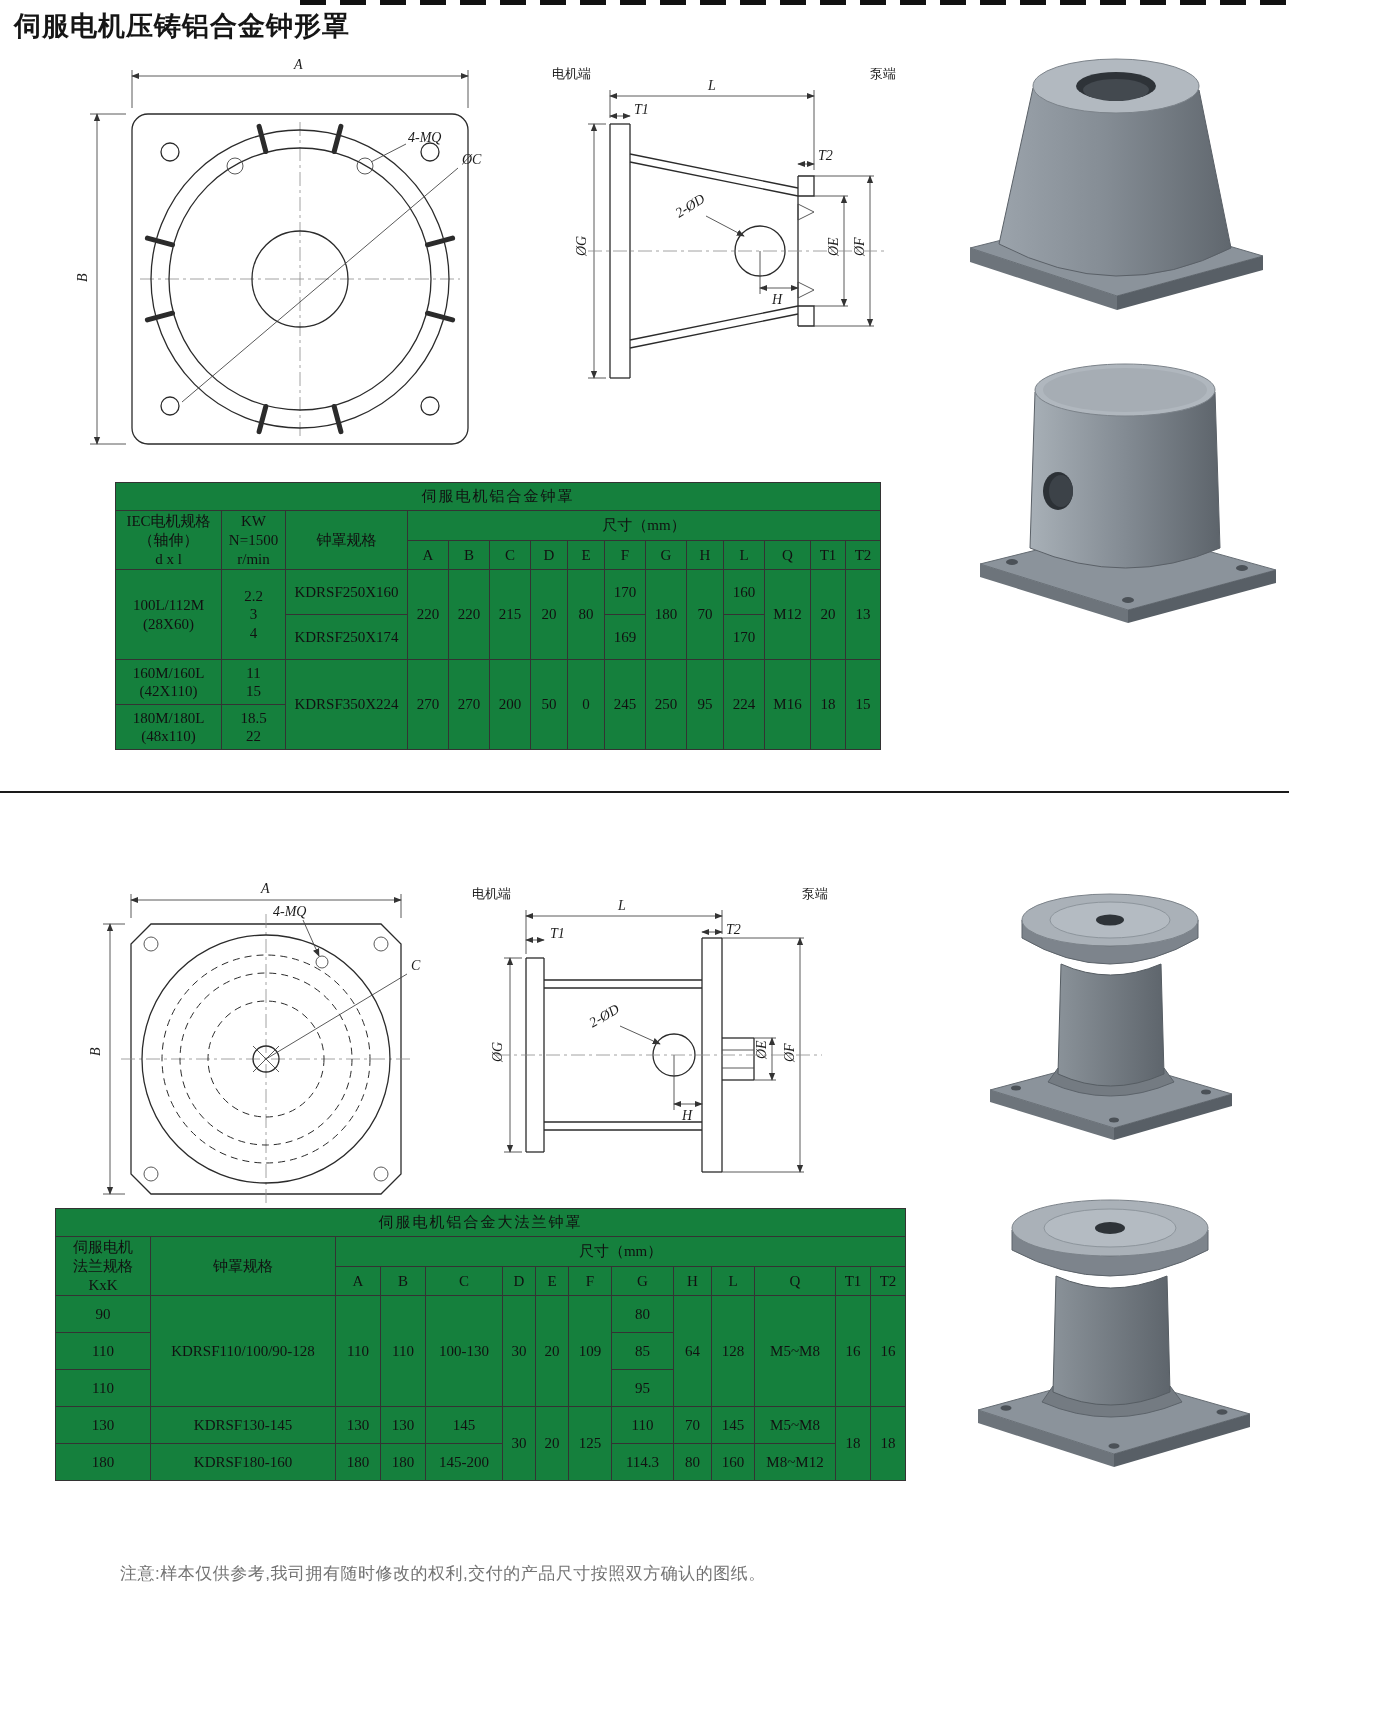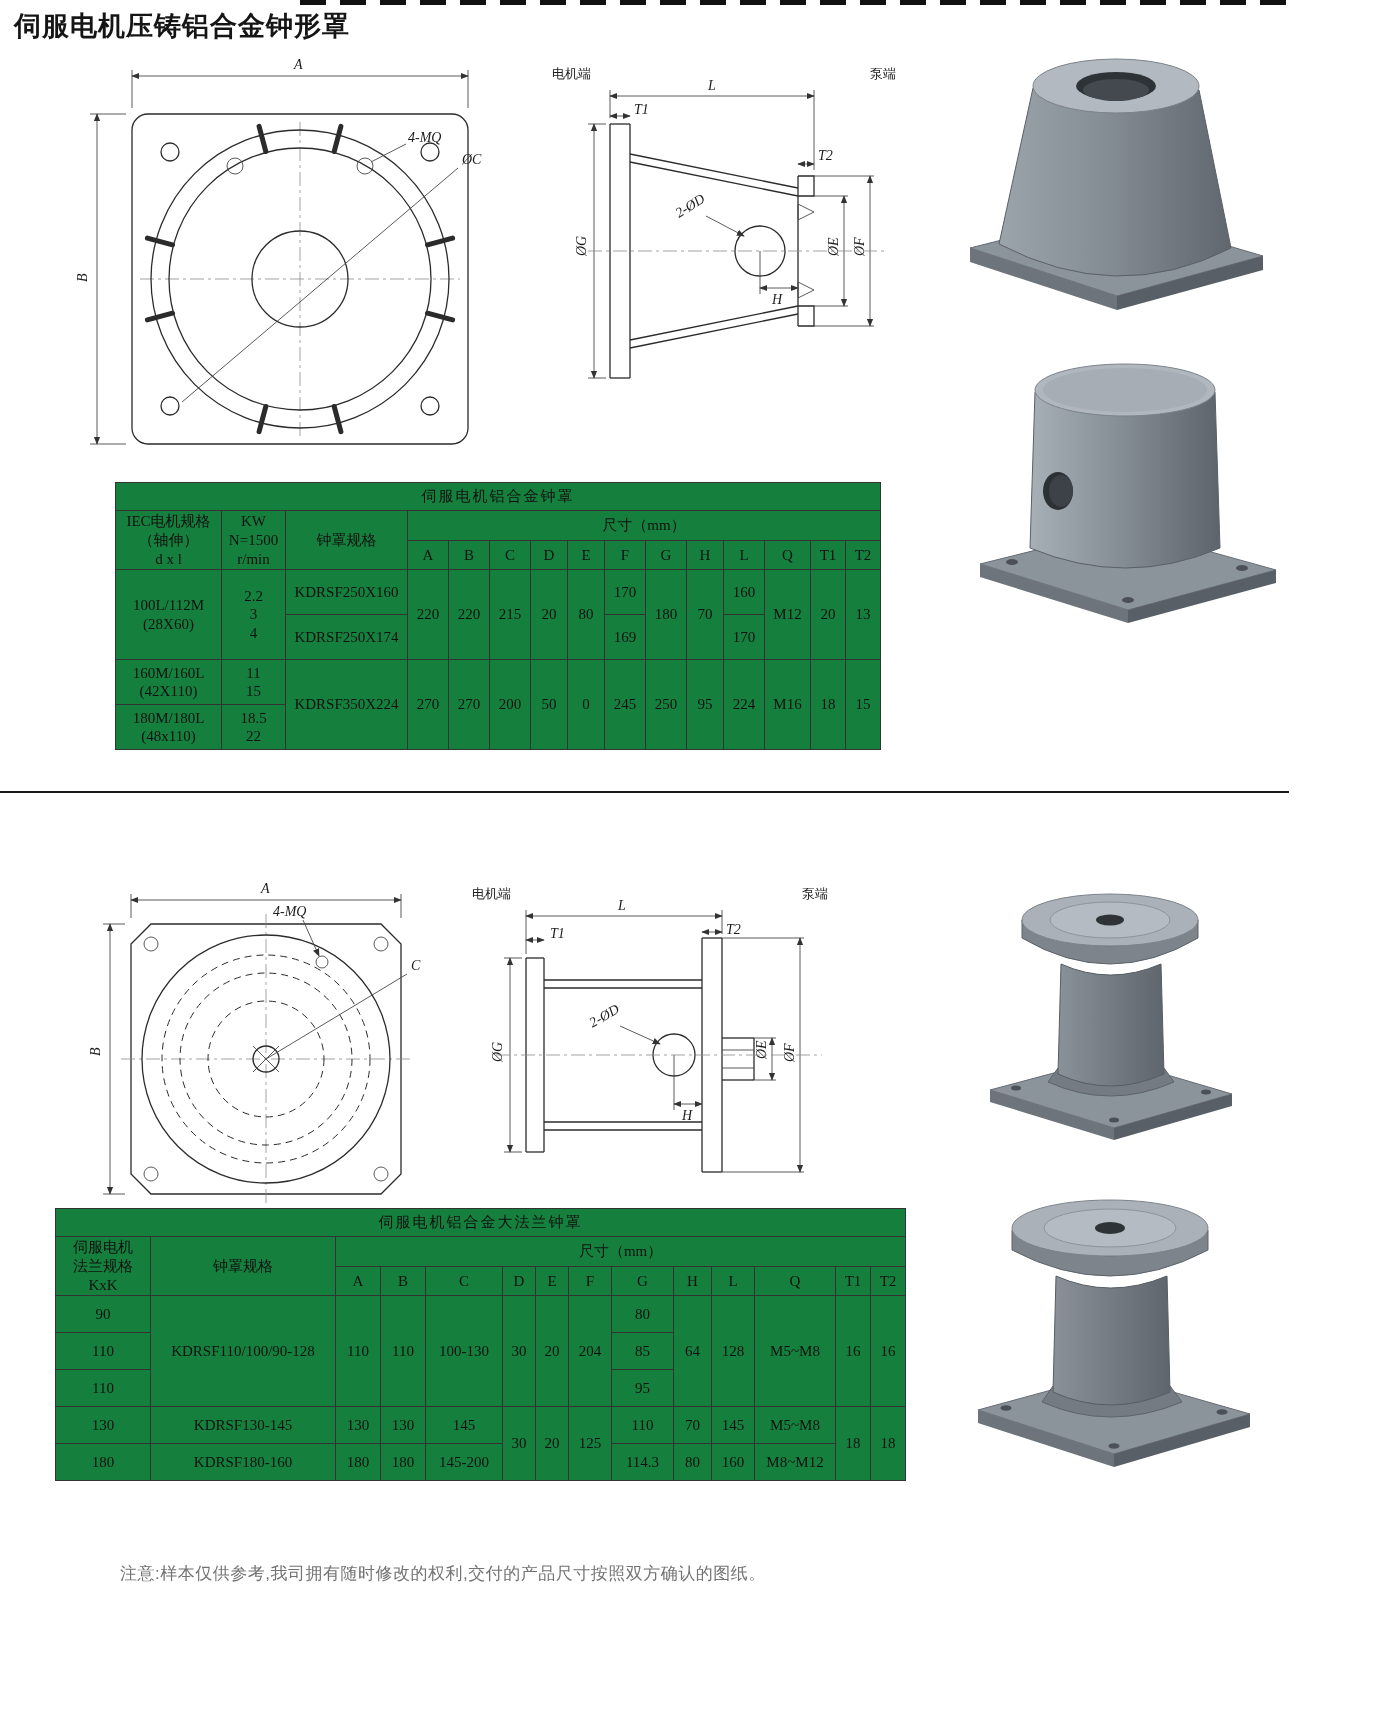--- a/index.html
+++ b/index.html
@@ -510,21 +510,21 @@
     </thead>
     <tbody>
       <tr>
         <td>90</td>
         <td rowspan="3">KDRSF110/100/90-128</td>
         <td rowspan="3">110</td>
         <td rowspan="3">110</td>
         <td rowspan="3">100-130</td>
         <td rowspan="3">30</td>
         <td rowspan="3">20</td>
-        <td rowspan="3">204</td>
+        <td rowspan="3">109</td>
         <td>80</td>
         <td rowspan="3">64</td>
         <td rowspan="3">128</td>
         <td rowspan="3">M5~M8</td>
         <td rowspan="3">16</td>
         <td rowspan="3">16</td>
       </tr>
       <tr>
         <td>110</td>
         <td>85</td>

